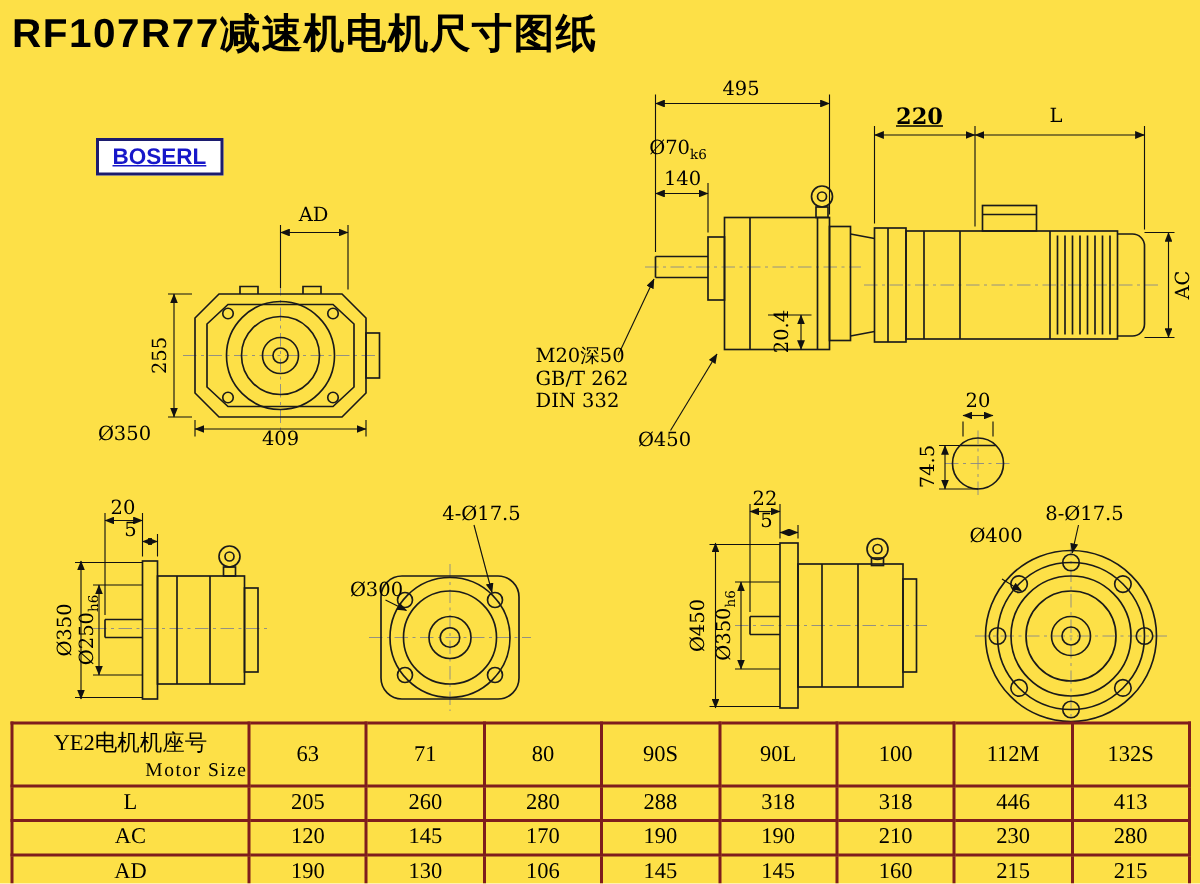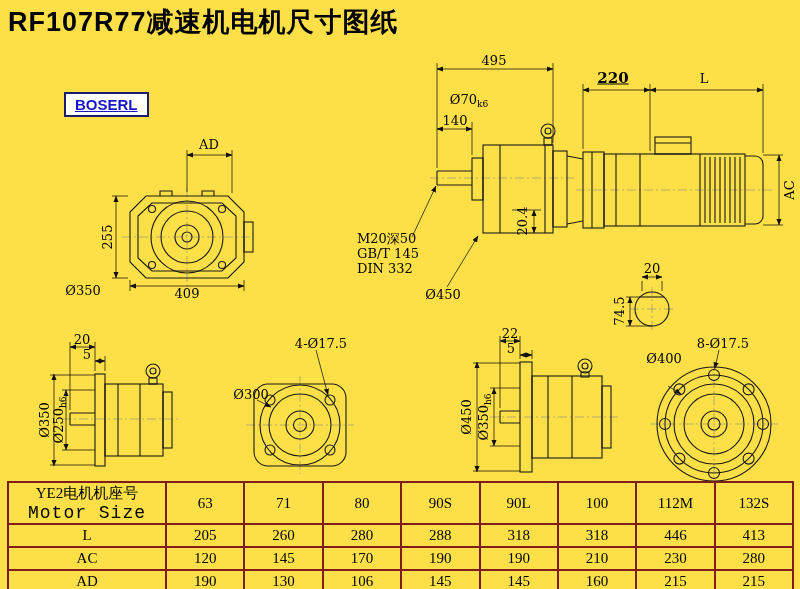--- a/index.html
+++ b/index.html
@@ -14,21 +14,21 @@
        transform:translate(-50%,-50%);line-height:1;}
   .rot{transform:translate(-50%,-50%) rotate(-90deg);}
   .note{transform:translate(0,-50%);}
   .em{font-weight:700;font-size:15px;text-decoration:underline;}
   sub.tol{font-size:9px;}
   table{position:absolute;left:7px;top:481px;width:787px;border-collapse:collapse;table-layout:fixed;
         font-family:"Liberation Serif",serif;}
   th,td{border:2px solid #7f1d1d;text-align:center;padding:0;font-size:15px;font-weight:400;color:#000;margin-top:48px;}
   tr.hdr th{height:40px;}
   tr.datarow td{height:21px;}
-  .hdr-en{font-family:Liberation Mono, monospace;font-size:18px;letter-spacing:1px;}
+  .hdr-en{font-family:Liberation Serif, serif;font-size:13px;letter-spacing:1px;text-align:right;}
 </style>
 </head>
 <body>
 
 <div id="app">
 
   <div class="title">RF107R77减速机电机尺寸图纸</div>
   <div class="logo">BOSERL</div>
 
   <svg width="800" height="482" viewBox="0 0 800 482">
@@ -182,24 +182,24 @@
   </svg>
 
   <span class="lbl" style="left:209px;top:144px">AD</span>
   <span class="lbl rot" style="left:107px;top:237px">255</span>
   <span class="lbl" style="left:187px;top:293px">409</span>
   <span class="lbl" style="left:83px;top:290px">Ø350</span>
 
   <span class="lbl" style="left:494px;top:60px">495</span>
   <span class="lbl em" style="left:613px;top:78px">220</span>
   <span class="lbl" style="left:704px;top:78px">L</span>
-  <span class="lbl" style="left:469px;top:101px"><span>Ø70</span><sub class="tol">k6</sub></span>
+  <span class="lbl" style="left:452px;top:101px"><span>Ø70</span><sub class="tol">k6</sub></span>
   <span class="lbl" style="left:455px;top:120px">140</span>
   <span class="lbl note" style="left:357px;top:238px">M20深50</span>
-  <span class="lbl note" style="left:357px;top:253px">GB/T 145</span>
+  <span class="lbl note" style="left:357px;top:253px">GB/T 262</span>
   <span class="lbl note" style="left:357px;top:268px">DIN 332</span>
   <span class="lbl" style="left:443px;top:294px">Ø450</span>
   <span class="lbl rot" style="left:522px;top:221px">20.4</span>
   <span class="lbl rot" style="left:789px;top:190px">AC</span>
   <span class="lbl" style="left:652px;top:268px">20</span>
   <span class="lbl rot" style="left:619px;top:311px">74.5</span>
 
   <span class="lbl" style="left:82px;top:339px">20</span>
   <span class="lbl" style="left:87px;top:354px">5</span>
   <span class="lbl rot" style="left:44px;top:420px">Ø350</span>

